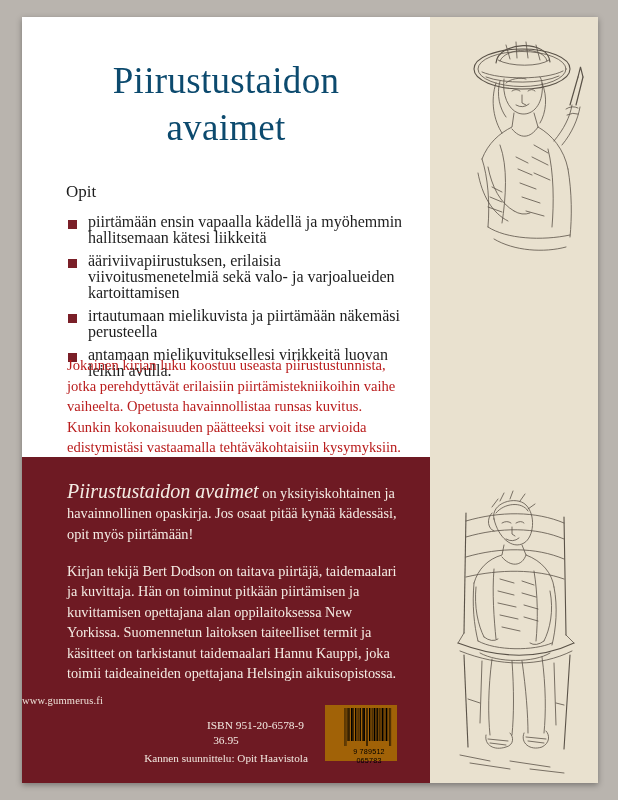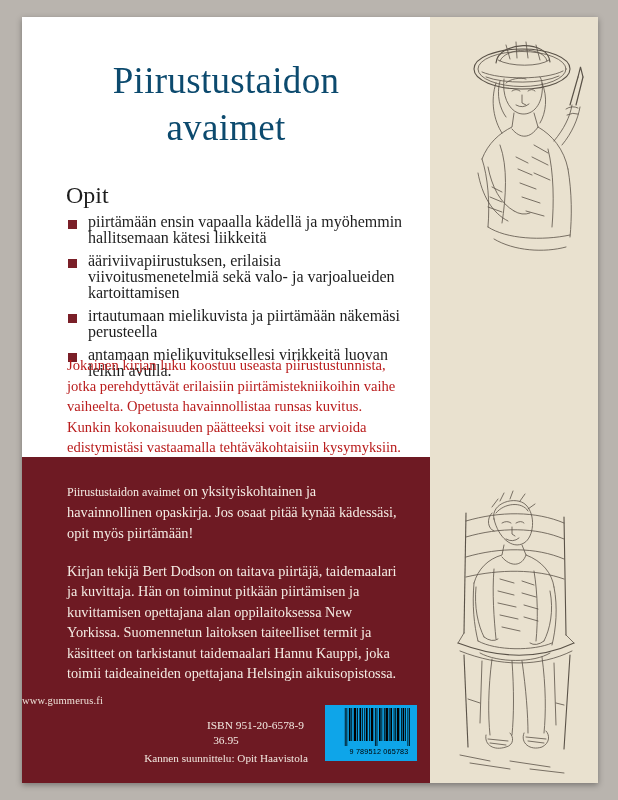--- a/index.html
+++ b/index.html
@@ -68,21 +68,21 @@
     line-height: 47px;
     letter-spacing: 0.3px;
   }
   #title-block .line2 { display: block; }
 
   
   #opit-head {
     position: absolute;
     left: 44px;
     top: 165px;
-    font-size: 24px;
+    font-size: 17px;
     color: #1d1d1d;
   }
 
   
   #bullet-list {
     position: absolute;
     left: 45px;
     top: 197px;
     width: 338px;
   }
@@ -126,21 +126,21 @@
     color: #f4ece4;
   }
   #maroon-block .mb-para {
     position: absolute;
     left: 45px;
     width: 336px;
     font-size: 14.3px;
     line-height: 20.4px;
   }
   #mb-p1 { top: 24px; }
-  #mb-p1 .strong { font-size: 12px; }
+  #mb-p1 .strong { font-size: 20px; font-style: italic; }
   #mb-p2 { top: 104px; }
 
   
   #site-url {
     position: absolute;
     left: 0;
     top: 238px;
     width: 408px;
     text-align: left;
     font-size: 10.5px;
@@ -173,23 +173,23 @@
     text-align: center;
     font-size: 11.2px;
     color: #f1e7df;
   }
 
   
   #barcode-box {
     position: absolute;
     left: 303px;
     top: 688px;
-    width: 92px;
+    width: 72px;
     height: 56px;
-    background: #0ea5e9;
+    background: #a16207;
     padding: 3px 3px 1px 19px;
     box-sizing: border-box;
   }
   #barcode-bars {
     width: 100%;
     height: 38px;
     display: block;
   }
   #barcode-num {
     text-align: center;

